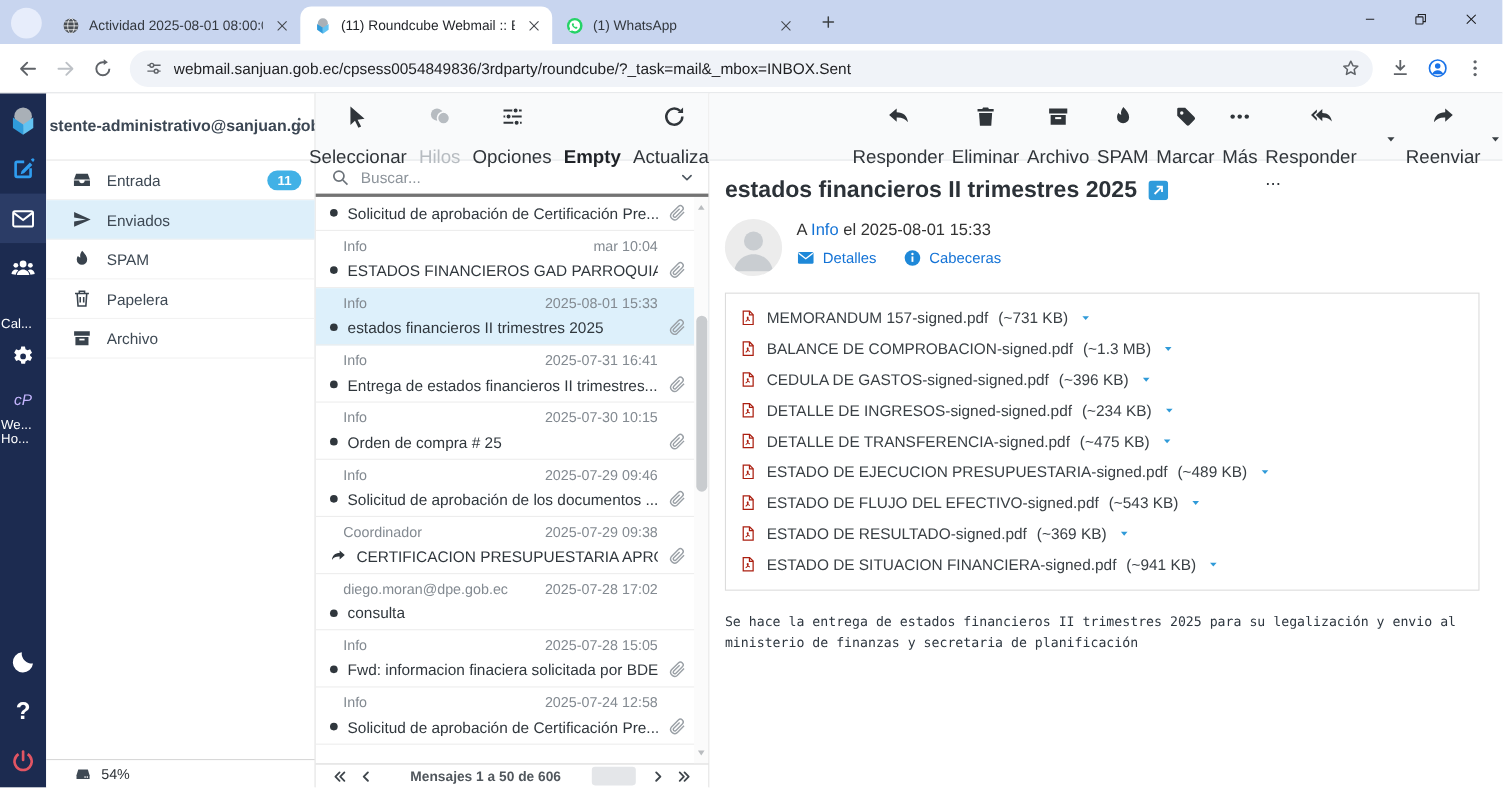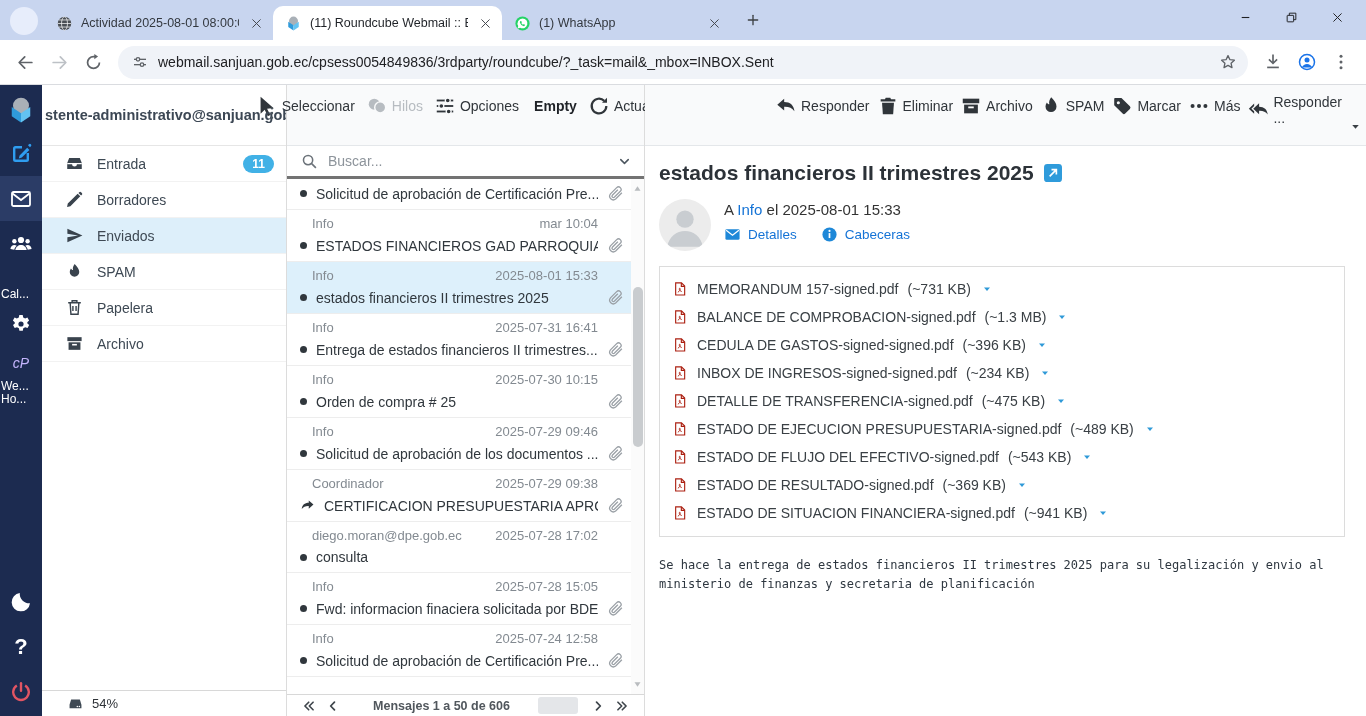--- a/index.html
+++ b/index.html
@@ -68,21 +68,21 @@
   .folder .ficon svg{width:19px;height:19px}
   .folder .flabel{white-space:nowrap;overflow:hidden}
   .badge{margin-left:auto;background:#41b1e6;color:#fff;font-size:12px;font-weight:bold;border-radius:10px;padding:2px 9px}
   .quota{height:26px;border-top:1px solid #d8d8d8;display:flex;align-items:center;gap:7px;padding-left:24px;font-size:13px;color:#2f3338;flex:none}
   .quota svg{width:19px;height:19px;color:#3f4954}
 
   
   .list{width:358px;border-right:1px solid #dcdcdc;display:flex;flex-direction:column;background:#fff;flex:none}
   .band{height:61px;background:#f9fafb;border-bottom:1px solid #e4e7ea;display:flex;align-items:flex-start;padding-top:9px;flex:none}
   .list .band{justify-content:center;gap:11px}
-  .tbtn{display:flex;flex-direction:row;align-items:center;gap:4px;color:#30353a;font-size:14px}
+  .tbtn{display:flex;flex-direction:column;align-items:center;gap:16px;color:#30353a;font-size:17px}
   .tbtn .ticon{height:23px;display:flex;align-items:center;justify-content:center}
   .tbtn .ticon svg{width:22px;height:22px}
   .tbtn.disabled{color:#b7bcc1}
   .tbtn.bold .tlabel{font-weight:bold;color:#1f2227}
   .caretbtn{color:#3a4045;align-self:flex-start;margin-top:26px}
   .caretbtn svg{width:13px;height:13px}
   .search-row{height:33px;border-bottom:3px solid #737373;display:flex;align-items:center;gap:10px;padding:0 12px 0 14px;flex:none}
   .search-row .sicon{color:#6c737a}.search-row .sicon svg{width:17px;height:17px}
   .search-input{flex:1;border:0;outline:0;background:transparent;font-size:14px;color:#333;font-family:"Liberation Sans",sans-serif}
   .search-input::placeholder{color:#8d949b}
@@ -384,28 +384,20 @@
           <div class="folder">
     <span class="ficon">
               <svg viewBox="0 0 24 24" fill="currentColor">
                 <path d="M2.8 11.5L5.3 5h13.4l2.5 6.5V19H2.8z"></path>
                 <path d="M2.8 12.8h6.1a3.1 3.1 0 006.2 0h6.1v-1.3H2.8z" fill="#fff"></path>
               </svg>
             </span>
     <span class="flabel">Entrada</span>
   <span class="badge">11</span>
           </div>
-          <div class="folder">
-    <span class="ficon">
-              <svg viewBox="0 0 24 24" fill="currentColor">
-                <path d="M3.5 17.2l-.9 4.2 4.2-.9L19.3 8 16 4.7zM17 3.7L20.3 7l1-1a1.6 1.6 0 000-2.3l-1-1a1.6 1.6 0 00-2.3 0z"></path>
-              </svg>
-            </span>
-    <span class="flabel">Borradores</span>
-  </div>
           <div class="folder selected">
     <span class="ficon">
               <svg viewBox="0 0 24 24" fill="currentColor">
                 <path d="M3 20.5L22 12 3 3.5v6.2l13.5 2.3L3 14.3z"></path>
               </svg>
             </span>
     <span class="flabel">Enviados</span>
   </div>
           <div class="folder">
     <span class="ficon">
@@ -878,21 +870,21 @@
               </span>
   </div>
             <div class="att-row">
     <span class="pdficon">
                 <svg viewBox="0 0 24 24" fill="none" stroke="currentColor" stroke-width="1.7">
                   <path d="M5.5 2.8h8.7L19 7.6V21H5.5z"></path>
                   <path d="M14 3v5h5"></path>
                   <path d="M8.8 16.8c1.9-.7 4.3-4.1 3.3-5.7-1.4-1.2-2.5 3.1 2.5 4.7" stroke-width="1.4"></path>
                 </svg>
               </span>
-    <span class="att-name">INBOX DE INGRESOS-signed-signed.pdf</span>
+    <span class="att-name">DETALLE DE INGRESOS-signed-signed.pdf</span>
     <span class="att-size">(~234 KB)</span>
     <span class="att-caret">
                 <svg viewBox="0 0 24 24" fill="currentColor">
                   <path d="M6 9l6 7 6-7z"></path>
                 </svg>
               </span>
   </div>
             <div class="att-row">
     <span class="pdficon">
                 <svg viewBox="0 0 24 24" fill="none" stroke="currentColor" stroke-width="1.7">

